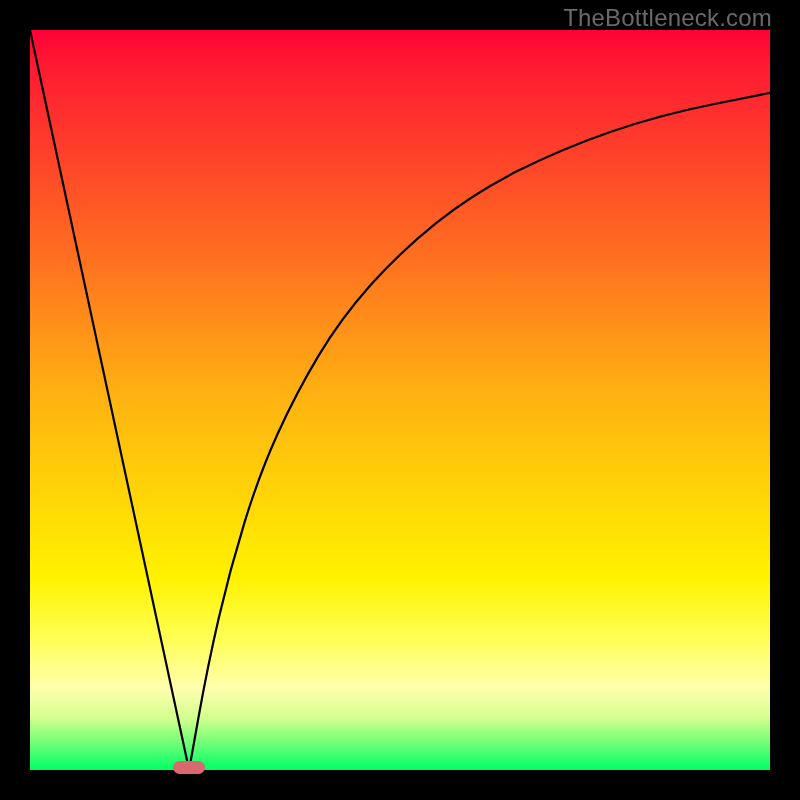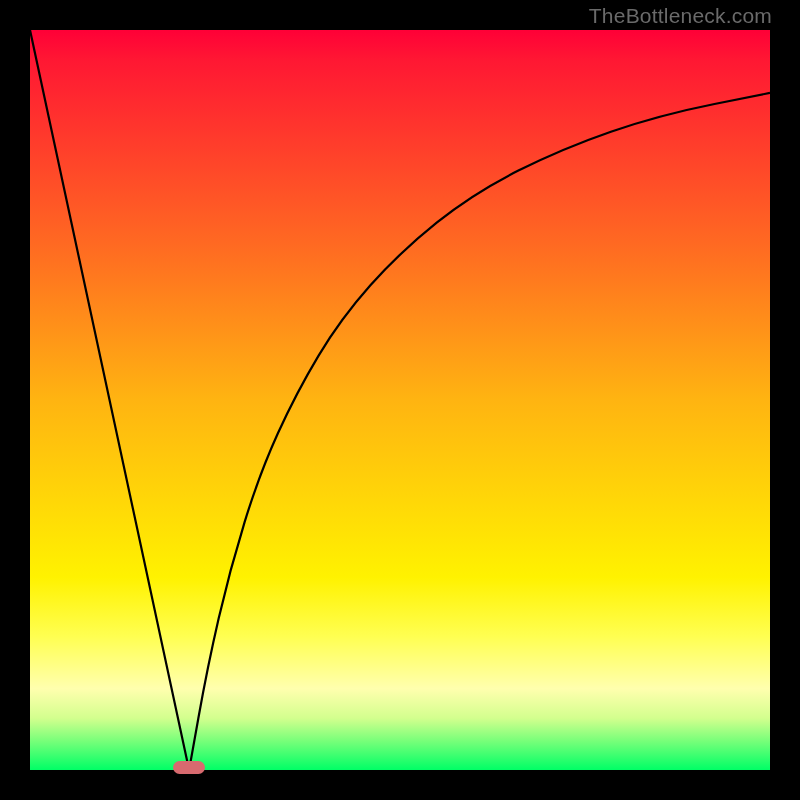--- a/index.html
+++ b/index.html
@@ -35,21 +35,21 @@
       #d3ff8e 93%,
       #7aff7a 96%,
       #00ff66 100%
     );
   }
   .attribution {
     position: absolute;
     top: 4px;
     right: 28px;
     color: #6a6a6a;
-    font-size: 21px;
+    font-size: 24px;
     font-weight: 500;
     letter-spacing: 0.2px;
   }
   svg.curve {
     position: absolute;
     left: 0;
     top: 0;
     width: 740px;
     height: 740px;
   }

